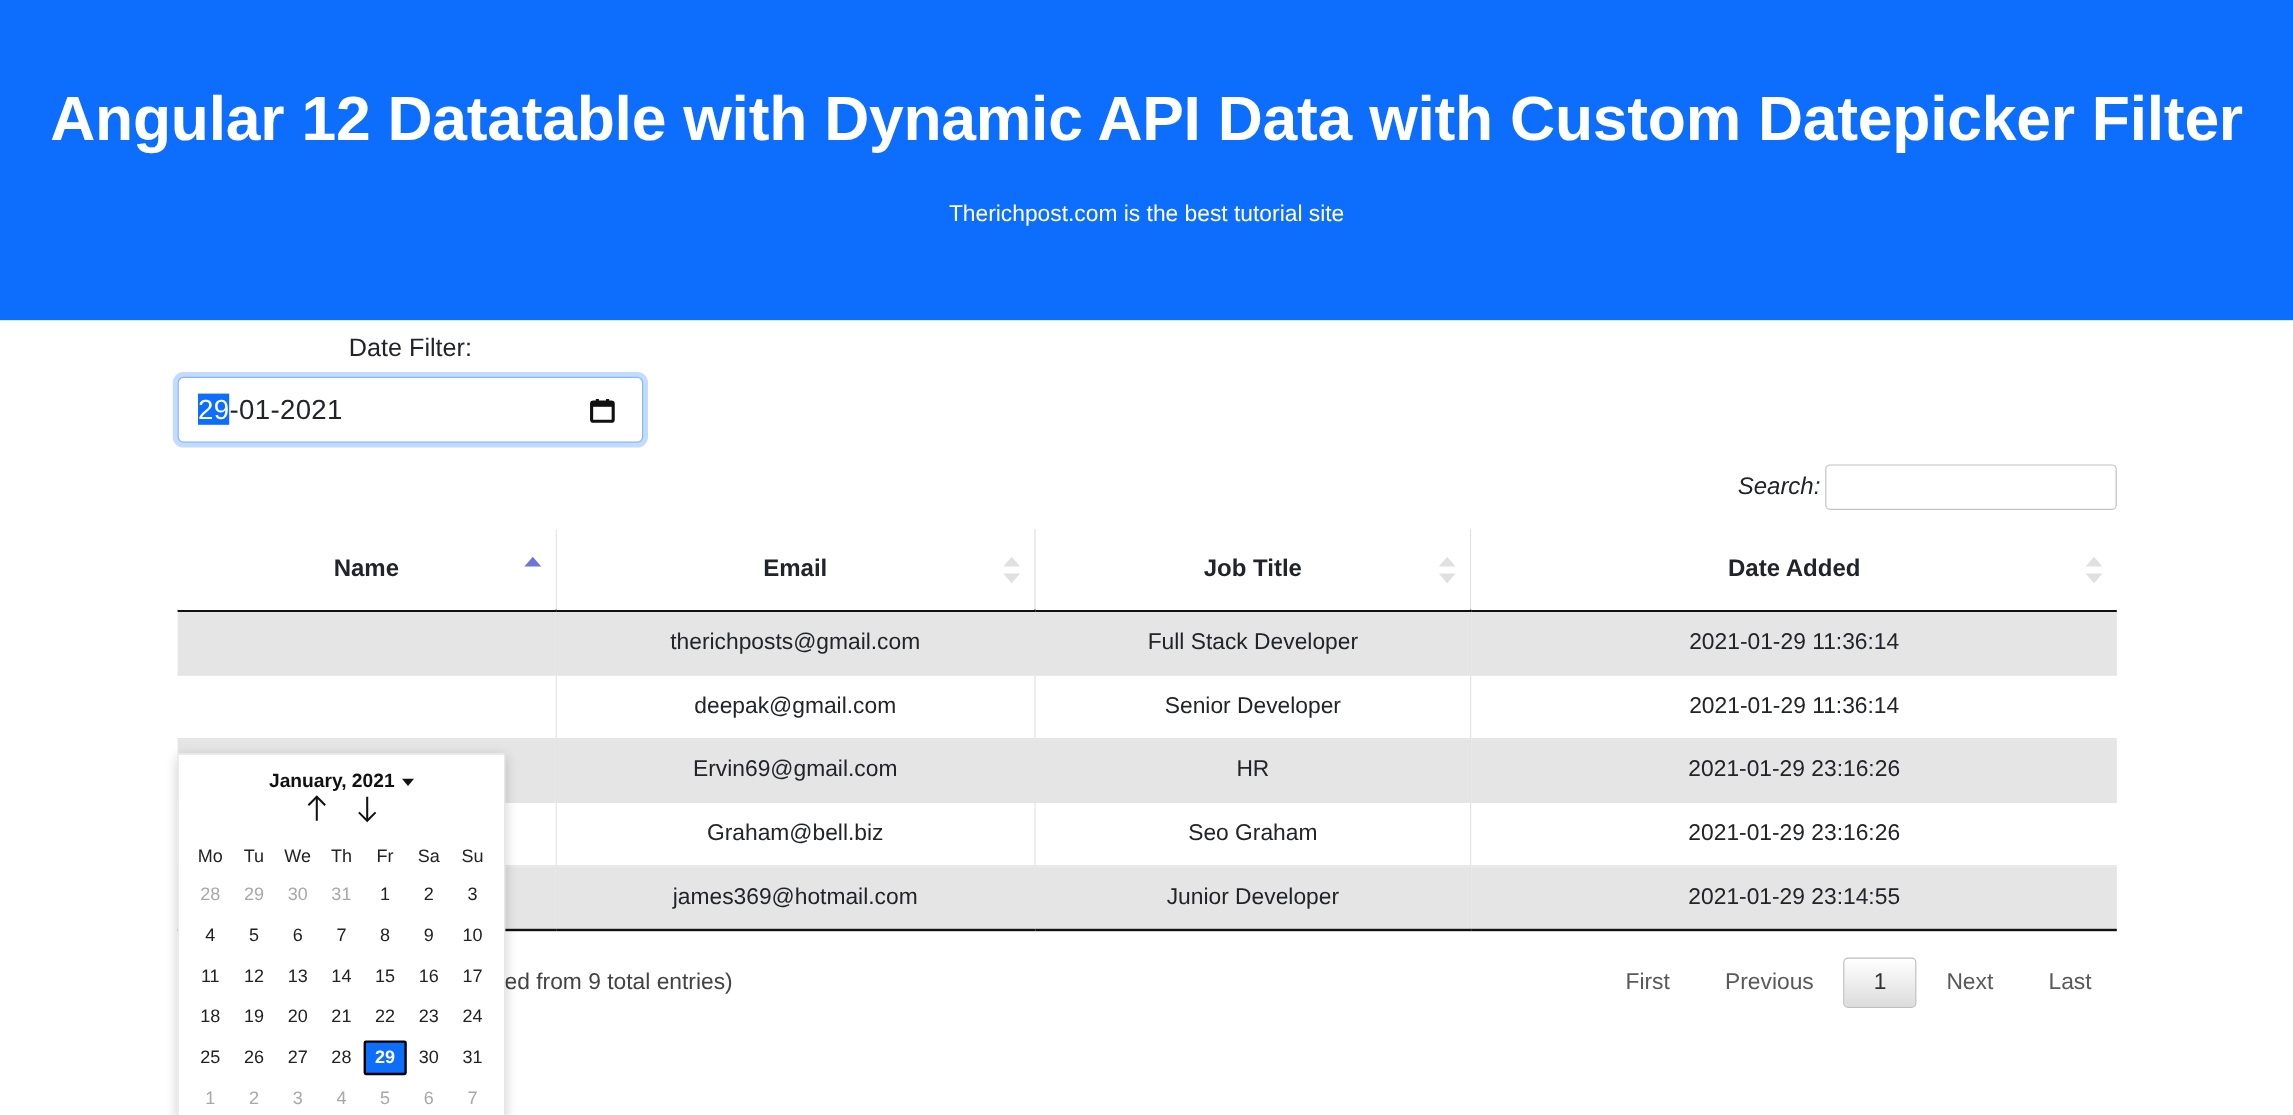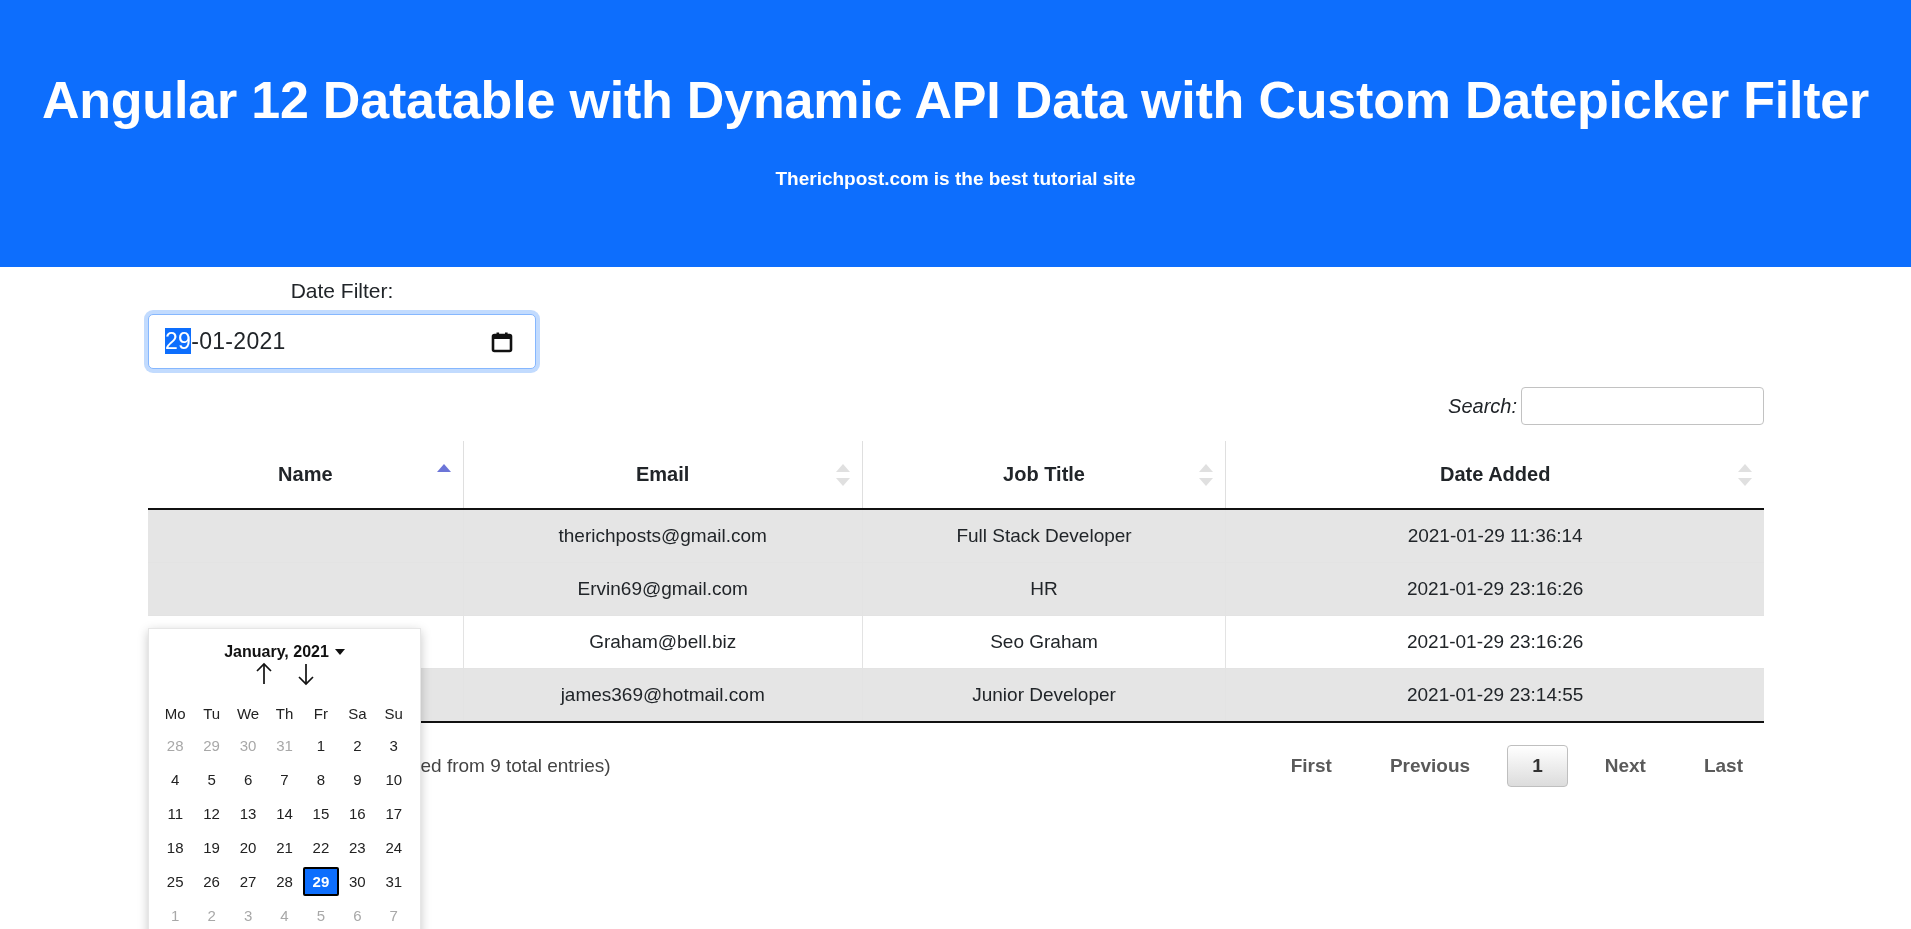--- a/index.html
+++ b/index.html
@@ -27,21 +27,21 @@
     font-size: 52px;
     font-weight: bold;
     letter-spacing: -0.2px;
     line-height: 1.1;
     text-align: center;
     margin: 0;
     white-space: nowrap;
   }
   .hero-subtitle {
     font-size: 19px;
-    font-weight: bold;
+    font-weight: normal;
     margin-top: 39px;
     text-align: center;
   }
 
   
   .content {
     position: relative;
     width: 100%;
     height: 596px;
     background: #ffffff;
@@ -259,22 +259,21 @@
     align-items: center;
     margin-top: 22px;
   }
   .dt-info {
     font-size: 19px;
     color: #444444;
   }
   .paginate {
     display: flex;
     align-items: center;
-    gap: 16px;
-    font-weight: bold;
+    gap: 4px;
   }
   .pg {
     font-size: 19px;
     color: #5a5a5a;
     padding: 9px 20px;
     cursor: pointer;
     border: 1px solid transparent;
     border-radius: 4px;
   }
   .pg.current {
@@ -422,20 +421,26 @@
               </span></th>
           </tr>
       </thead>
       <tbody id="dt-body">
           <tr class="odd">
             <td></td>
             <td>therichposts@gmail.com</td>
             <td>Full Stack Developer</td>
             <td>2021-01-29 11:36:14</td>
           </tr>
+          <tr class="even">
+            <td></td>
+            <td>deepak@gmail.com</td>
+            <td>Senior Developer</td>
+            <td>2021-01-29 11:36:14</td>
+          </tr>
           <tr class="odd">
             <td></td>
             <td>Ervin69@gmail.com</td>
             <td>HR</td>
             <td>2021-01-29 23:16:26</td>
           </tr>
           <tr class="even">
             <td></td>
             <td>Graham@bell.biz</td>
             <td>Seo Graham</td>

